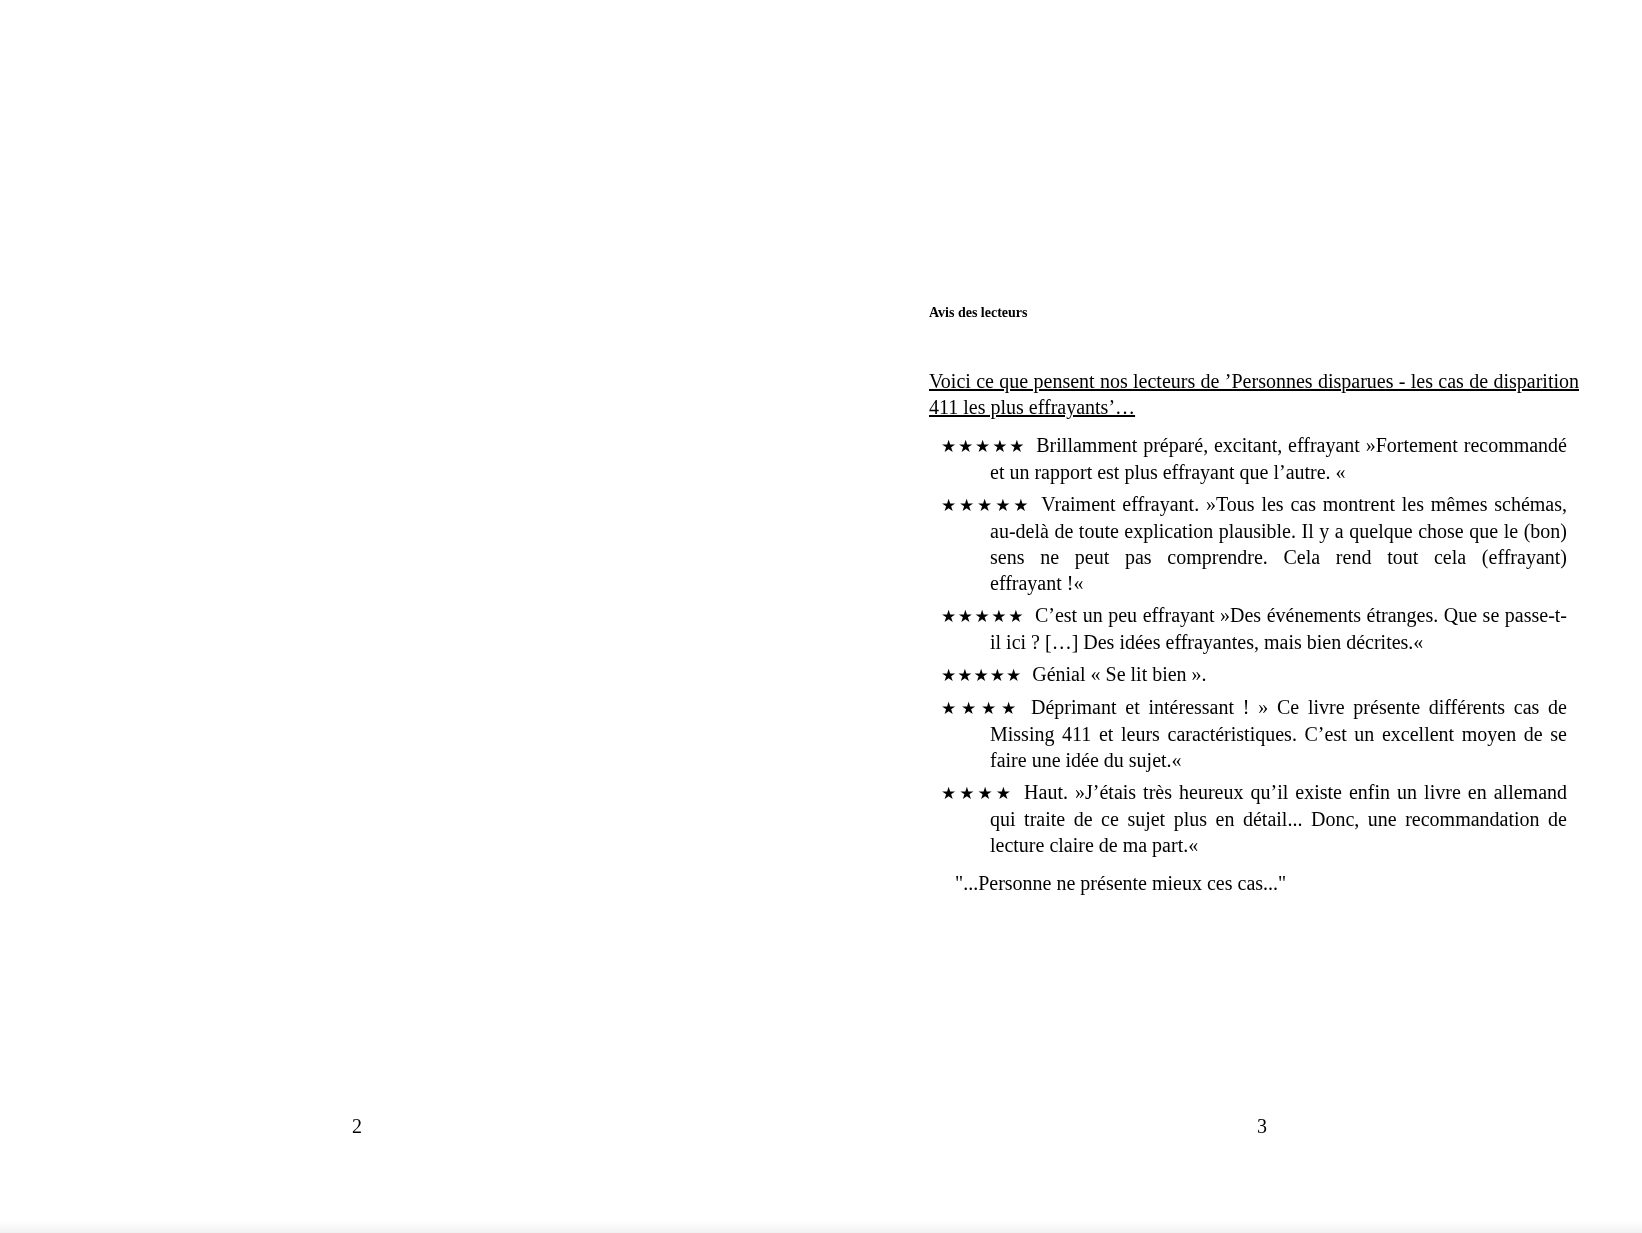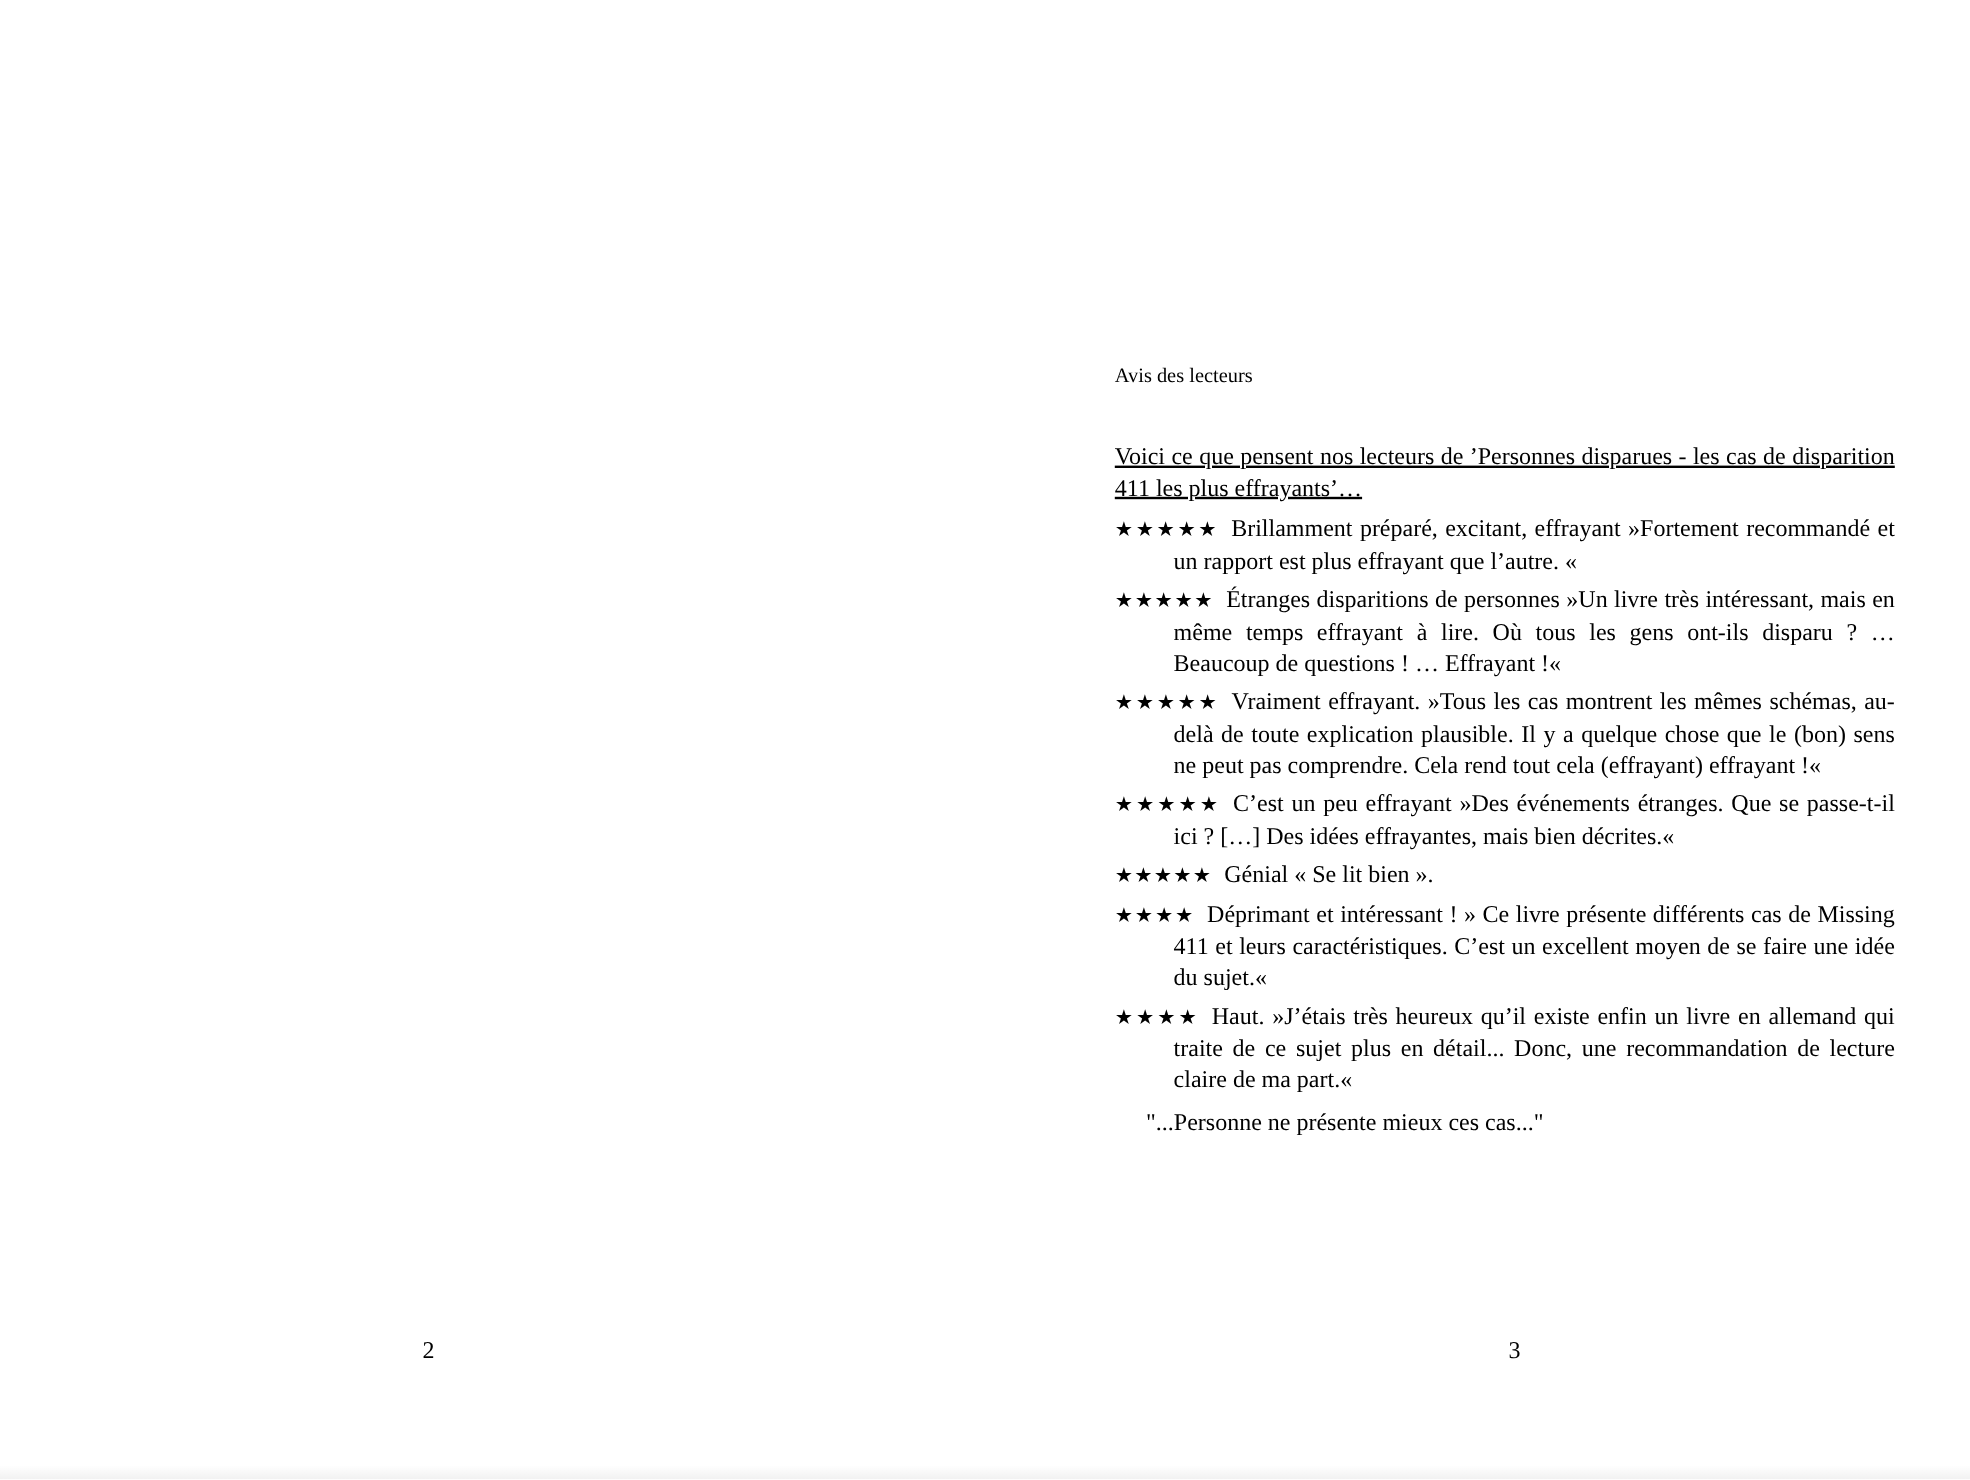--- a/index.html
+++ b/index.html
@@ -26,31 +26,31 @@
 
   .content {
     position: absolute;
     left: 929px;
     top: 300px;
     width: 650px;
     font-size: 20px;
     line-height: 26px;
   }
   .title {
-    font-size: 17px;
+    font-size: 14px;
     line-height: 26px;
-    font-weight: normal;
+    font-weight: bold;
     margin: 0 0 42px 0;
   }
   .intro {
     margin: 0 0 8px 0;
     text-align: justify;
     text-decoration: underline;
   }
-  .reviews { margin: 0; }
+  .reviews { margin: 12px; }
   .review {
     margin: 6px 0 0 0;
     padding-left: 49px;
     text-indent: -49px;
     text-align: justify;
   }
   .stars {
     font-family: "DejaVu Sans", sans-serif;
     font-size: 17px;
     letter-spacing: 1px;
@@ -89,21 +89,20 @@
   <div class="page page-right"></div>
 
   <div class="content">
     <h1 class="title">Avis des lecteurs</h1>
 
     <p class="intro">Voici ce que pensent nos lecteurs de ’Personnes disparues - les cas de dispari­tion 411 les plus effrayants’…</p>
 
     <div class="reviews" id="reviews">
   <p class="review"><span class="stars">★★★★★</span><span class="review-text">Brillamment préparé, excitant, effrayant »Fortement recommandé et un rapport est plus effrayant que l’autre. «</span></p>
 
-  <p class="review"><span class="stars">★★★★★</span><span class="review-text">Étranges disparitions de personnes »Un livre très intéressant, mais en même temps effrayant à lire. Où tous les gens ont-ils disparu&nbsp;? … Beaucoup de questions&nbsp;! … Effrayant&nbsp;!«</span></p>
 
   <p class="review"><span class="stars">★★★★★</span><span class="review-text">Vraiment effrayant. »Tous les cas montrent les mêmes schémas, au-delà de toute explication plausible. Il y a quelque chose que le (bon) sens ne peut pas comprendre. Cela rend tout cela (effrayant) effrayant&nbsp;!«</span></p>
 
   <p class="review"><span class="stars">★★★★★</span><span class="review-text">C’est un peu effrayant »Des événements étranges. Que se passe-t-il ici&nbsp;? […] Des idées effrayantes, mais bien décrites.«</span></p>
 
   <p class="review"><span class="stars">★★★★★</span><span class="review-text">Génial «&nbsp;Se lit bien&nbsp;».</span></p>
 
 
   <p class="review"><span class="stars">★★★★</span><span class="review-text">Déprimant et intéressant&nbsp;! » Ce livre présente différents cas de Missing 411 et leurs caractéristiques. C’est un excellent moyen de se faire une idée du sujet.«</span></p>
 

